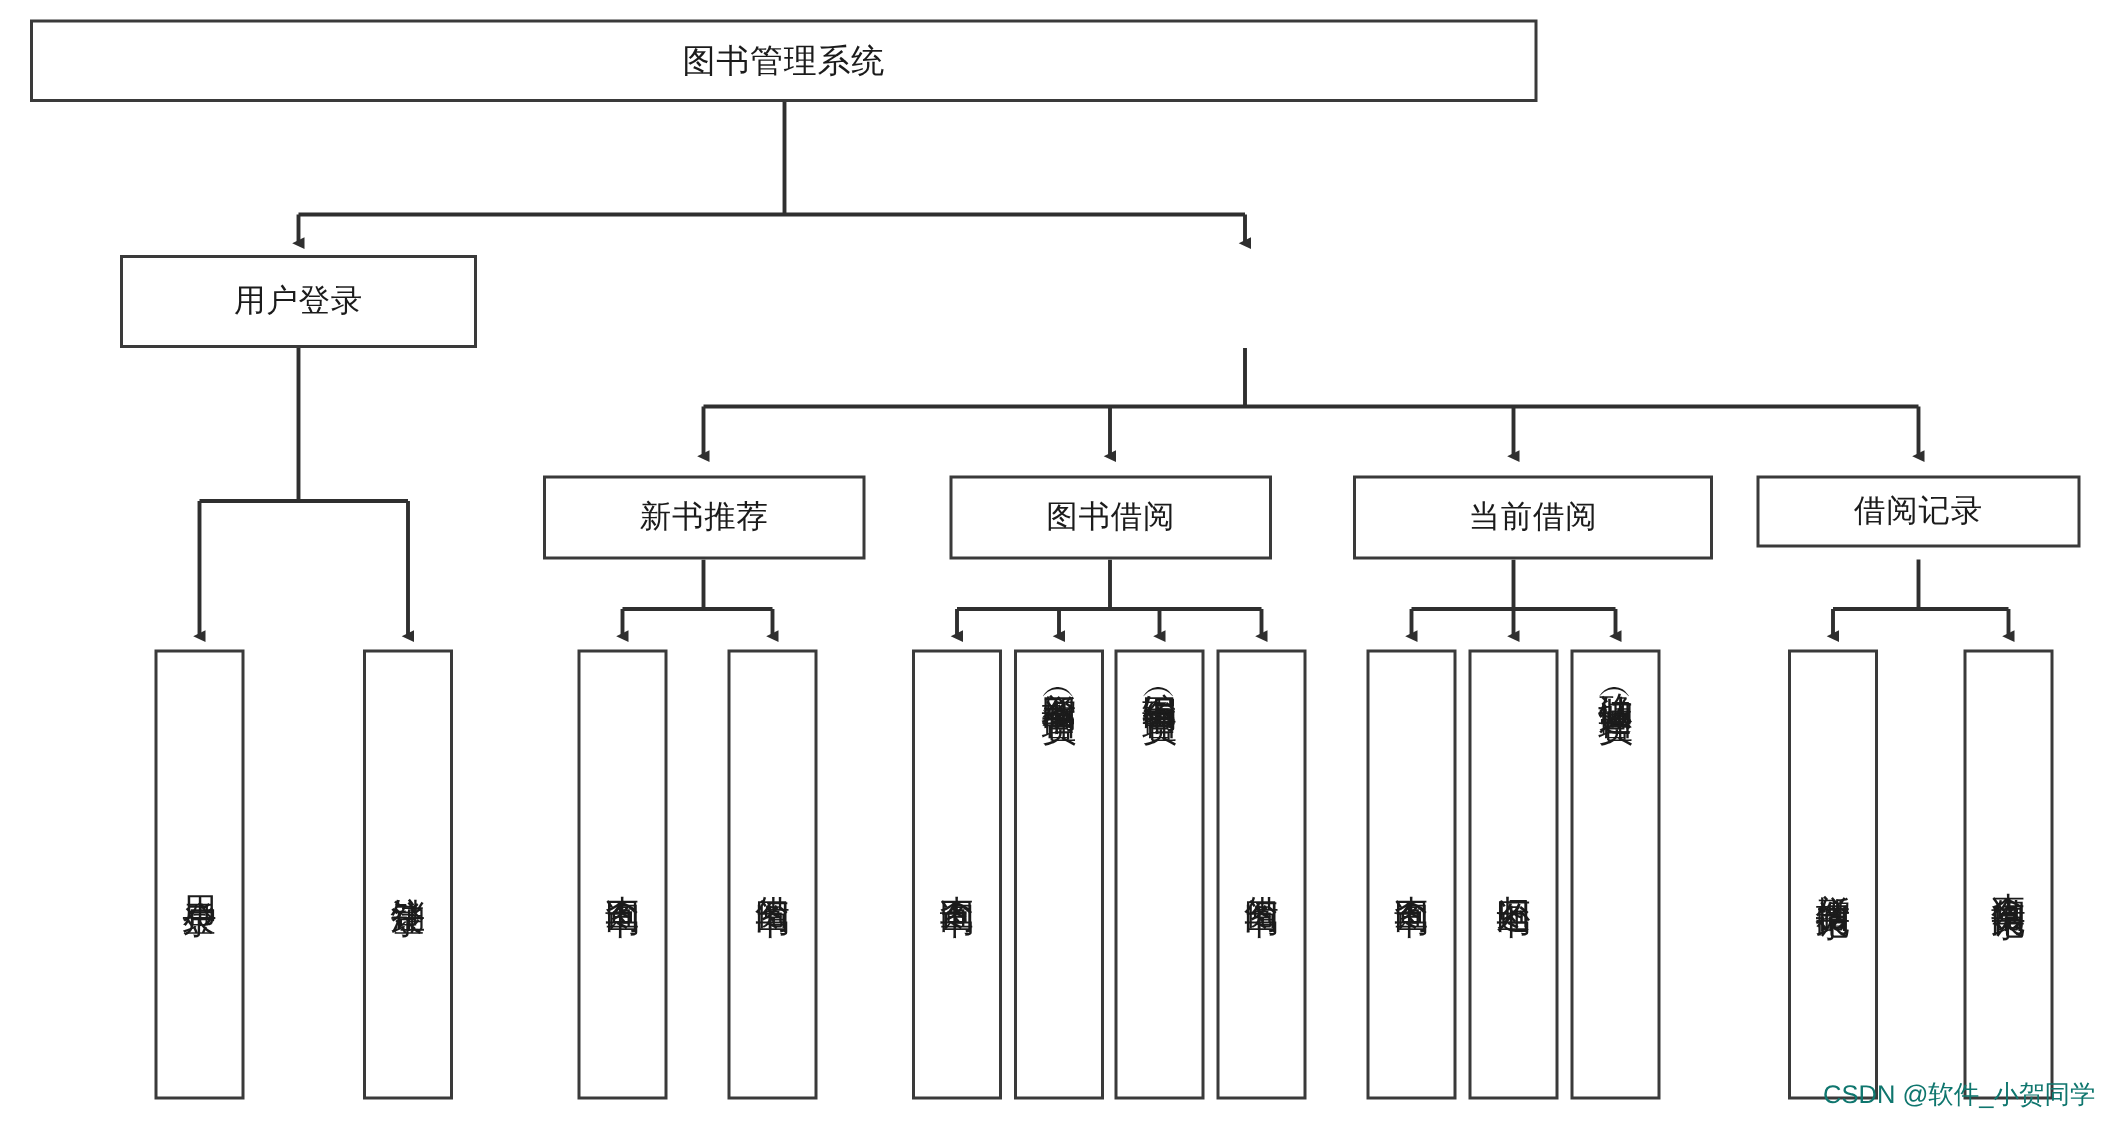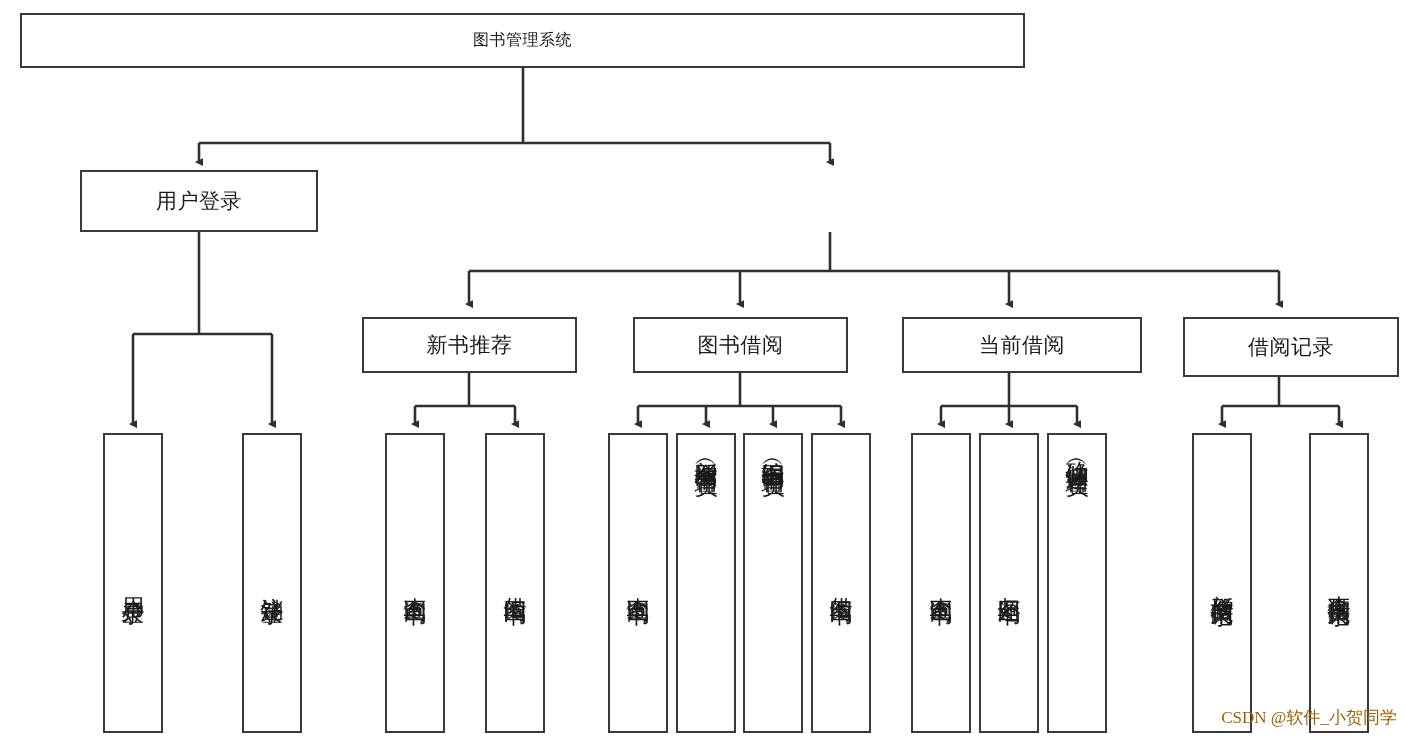--- a/index.html
+++ b/index.html
@@ -55,28 +55,28 @@
     writing-mode: vertical-rl;
     text-orientation: upright;
     font-size: 23px;
     letter-spacing: 2px;
     line-height: 1;
   }
   .node.vertical.centered {
     align-items: center;
     padding-top: 0;
   }
-  .node.root .node-label { font-size: 16px; }
+  .node.root .node-label { font-size: 22px; }
   .watermark {
     position: absolute;
     right: 8px;
-    bottom: 18px;
+    bottom: 6px;
     font-size: 17px;
-    color: #a16207;
-    font-family: Liberation Serif, serif;
+    color: #0f766e;
+    font-family: Liberation Sans, sans-serif;
     white-space: nowrap;
     user-select: none;
   }
 </style>
 </head>
 <body>
 
 <div id="diagram-root">
 
   <svg class="connectors" viewBox="0 0 1405 747" xmlns="http://www.w3.org/2000/svg">
@@ -144,21 +144,21 @@
   </div>
 
   <div class="node horizontal" style="left:362px; top:317px; width:215px; height:56px;">
     <span class="node-label">新书推荐</span>
   </div>
 
   <div class="node horizontal" style="left:902px; top:317px; width:240px; height:56px;">
     <span class="node-label">当前借阅</span>
   </div>
 
-  <div class="node horizontal" style="left:1171px; top:317px; width:216px; height:60px;margin-left:12px;">
+  <div class="node horizontal" style="left:1171px; top:317px; width:216px; height:48px;">
     <span class="node-label">借阅记录</span>
   </div>
 
   <div class="node vertical centered" style="left:103px; top:433px; width:60px; height:300px;">
     <span class="node-label">用户登录</span>
   </div>
 
   <div class="node vertical centered" style="left:242px; top:433px; width:60px; height:300px;">
     <span class="node-label">注销登录</span>
   </div>

